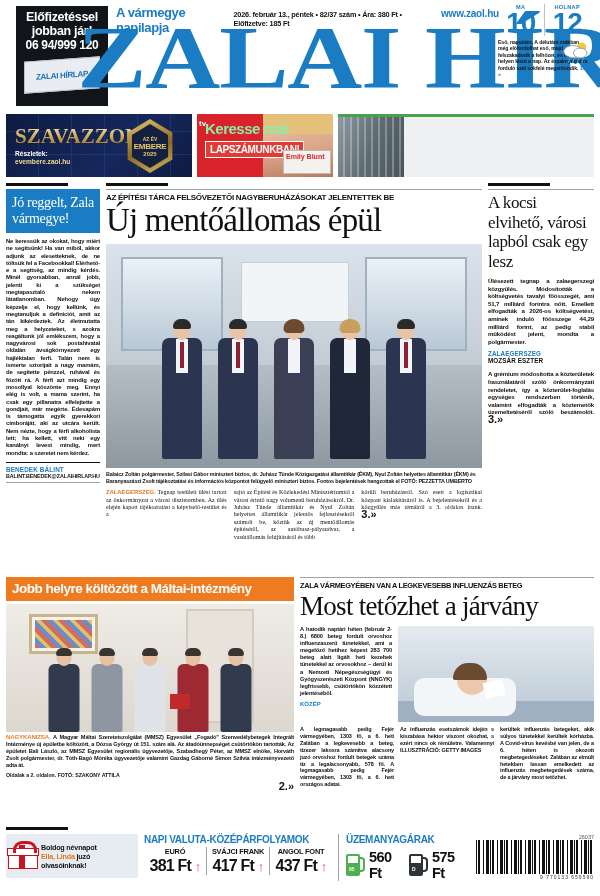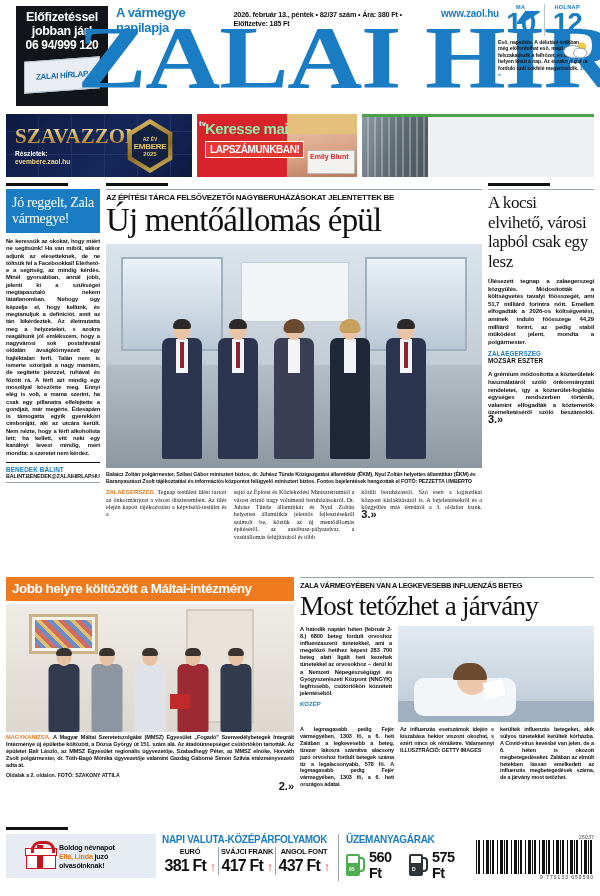--- a/index.html
+++ b/index.html
@@ -68,21 +68,21 @@
     background:linear-gradient(160deg,#e8c96a,#8a6a22 55%,#d8bb63);
     clip-path:polygon(50% 0,93% 25%,93% 75%,50% 100%,7% 75%,7% 25%);
     display:flex;flex-direction:column;align-items:center;justify-content:center;}
   .medal .mi{background:#14203f;width:42px;height:44px;
     clip-path:polygon(50% 0,93% 25%,93% 75%,50% 100%,7% 75%,7% 25%);
     display:flex;flex-direction:column;align-items:center;justify-content:center;gap:0px;}
   .medal .t1{color:#e8c96a;font-size:5px;font-weight:bold;}
   .medal .t2{color:#e8c96a;font-size:8px;font-weight:bold;letter-spacing:-0.3px;}
   .medal .t3{color:#e8c96a;font-size:6px;font-weight:bold;}
 
-  .ps-tv{width:160px;background:#d8232a;}
+  .ps-tv{width:136px;background:#d8232a;}
   .ps-tv .kt{position:absolute;left:8px;top:6px;color:#86efac;font-weight:bold;font-size:15px;letter-spacing:-0.5px;}
   .ps-tv .lap{position:absolute;left:8px;top:27px;background:#e23b36;color:#fff;font-weight:bold;font-size:10px;
     padding:2px 4px;letter-spacing:-0.4px;border:1px solid #fff;}
   .ps-tv .face{position:absolute;right:0;top:0;width:70px;height:63px;
     background:linear-gradient(170deg,#f0cbb0,#d9a285 60%,#b8785c);}
   .ps-tv .hair{position:absolute;right:0;top:0;width:70px;height:20px;background:#e5c07a;}
   .ps-tv .mag{position:absolute;right:2px;bottom:3px;width:46px;height:22px;background:#f4f2ee;border:1px solid #bbb;}
   .ps-tv .mag span{display:block;color:#d8232a;font-weight:bold;font-size:7px;line-height:8px;padding:2px;}
   .ps-tv .tvl{position:absolute;left:0px;top:4px;background:#d8232a;color:#fff;font-size:8px;font-weight:bold;padding:1px 2px;}
 
@@ -182,21 +182,21 @@
   .br .ph .head2{position:absolute;left:30%;bottom:28%;width:30px;height:30px;border-radius:50%;background:#ecc7ab;}
   .br .ph .hair2{position:absolute;left:28%;bottom:44%;width:34px;height:17px;border-radius:17px 17px 2px 2px;background:#6a4a31;}
   .br .ph .tissue{position:absolute;left:44%;bottom:26%;width:20px;height:16px;background:#fff;transform:rotate(-12deg);}
   .br .ph .blanket{position:absolute;left:0;right:0;bottom:0;height:22%;background:#9fb0c0;}
   .br .lower{display:flex;gap:6px;margin-top:4px;}
   .br .lower .c{flex:1;font-size:5.5px;line-height:6.9px;font-weight:bold;text-align:justify;letter-spacing:-0.15px;}
 
   
   .footer{display:flex;gap:6px;align-items:flex-start;margin-top:4px;}
   .f-rule{height:3px;background:#111;width:62px;margin-bottom:4px;}
-  .nameday{width:150px;height:44px;background:#e6ecf1;display:flex;align-items:center;gap:5px;padding:0 20px;box-sizing:border-box;}
+  .nameday{width:132px;height:44px;background:#e6ecf1;display:flex;align-items:center;gap:5px;padding:0 2px;box-sizing:border-box;}
   .gift{width:28px;height:26px;position:relative;flex:none;}
   .gift .bx{position:absolute;left:0;bottom:0;width:28px;height:18px;background:#fff;border:1px solid #c9141f;}
   .gift .lid{position:absolute;left:-1px;top:5px;width:30px;height:6px;background:#fff;border:1px solid #c9141f;}
   .gift .vr{position:absolute;left:11px;bottom:0;width:6px;height:24px;background:#c9141f;}
   .gift .bow{position:absolute;left:5px;top:-2px;width:18px;height:9px;border:3px solid #c9141f;border-radius:9px 9px 0 0;border-bottom:none;}
   .nameday .t{font-size:7.2px;line-height:9px;font-weight:bold;letter-spacing:-0.2px;}
   .nameday .t .nm{color:#e3761f;}
 
   .fx{flex:1;}
   .fx .title{color:#1a7cc2;font-weight:bold;font-size:10px;letter-spacing:-0.3px;}

